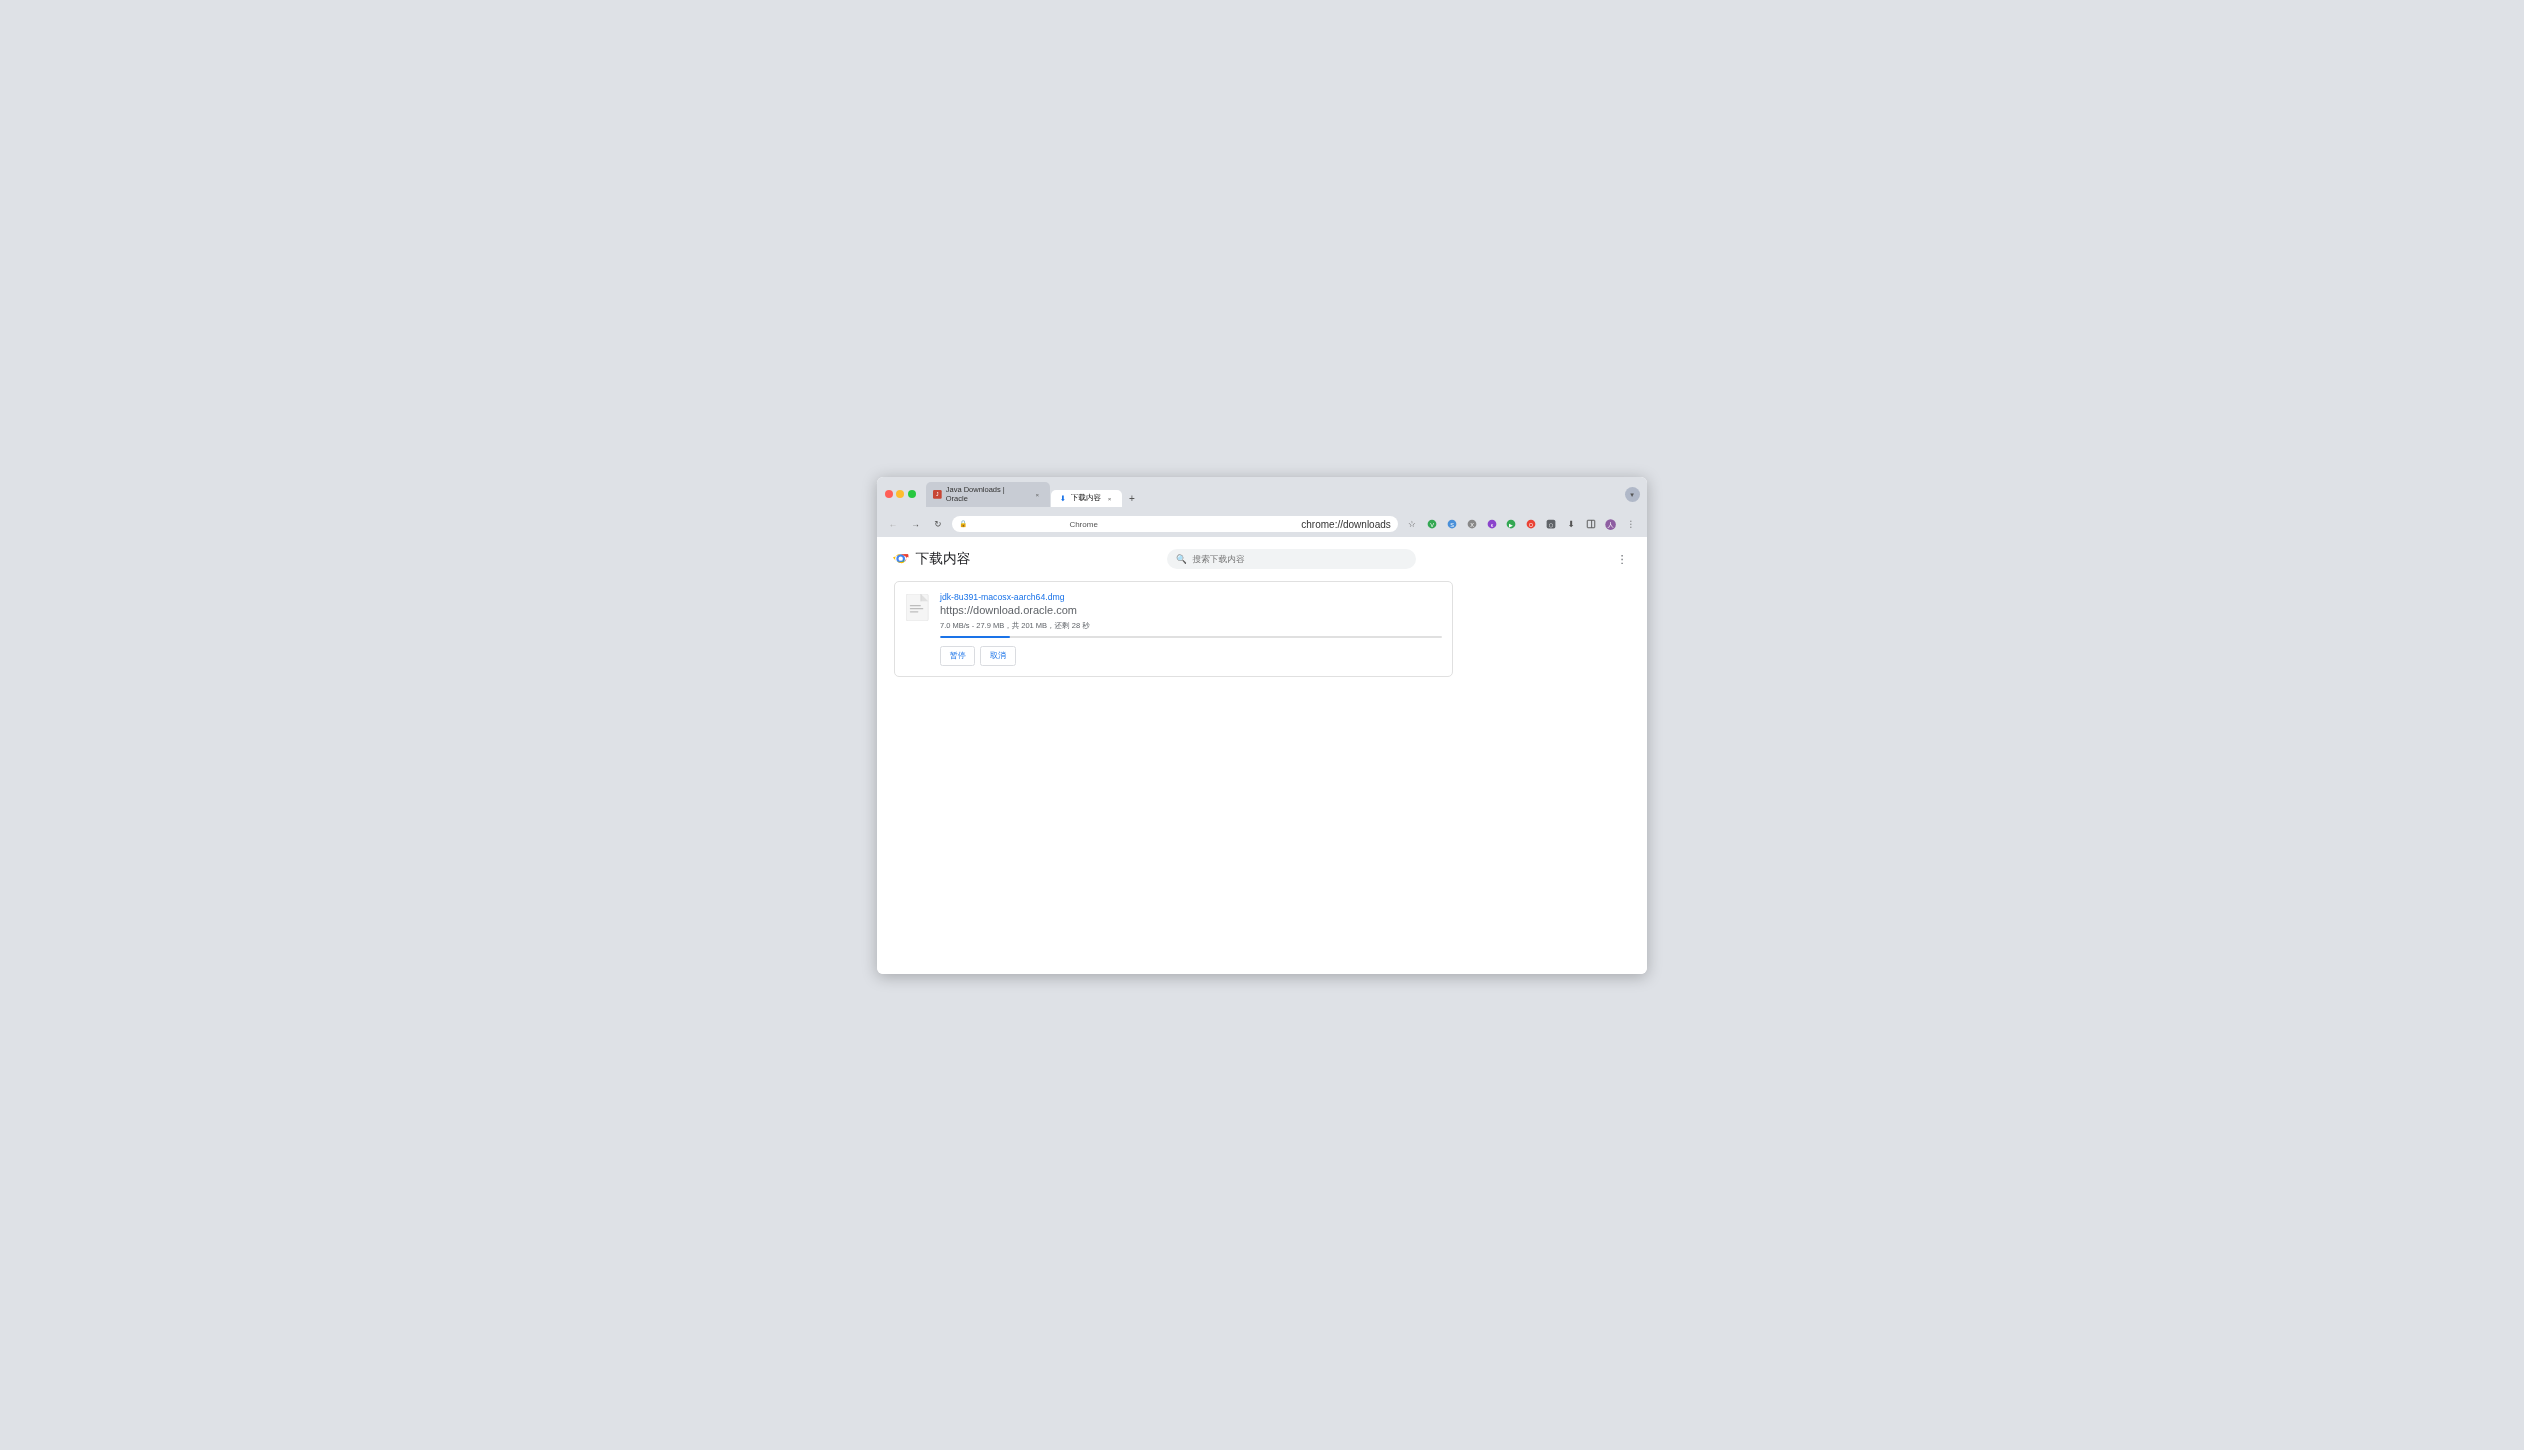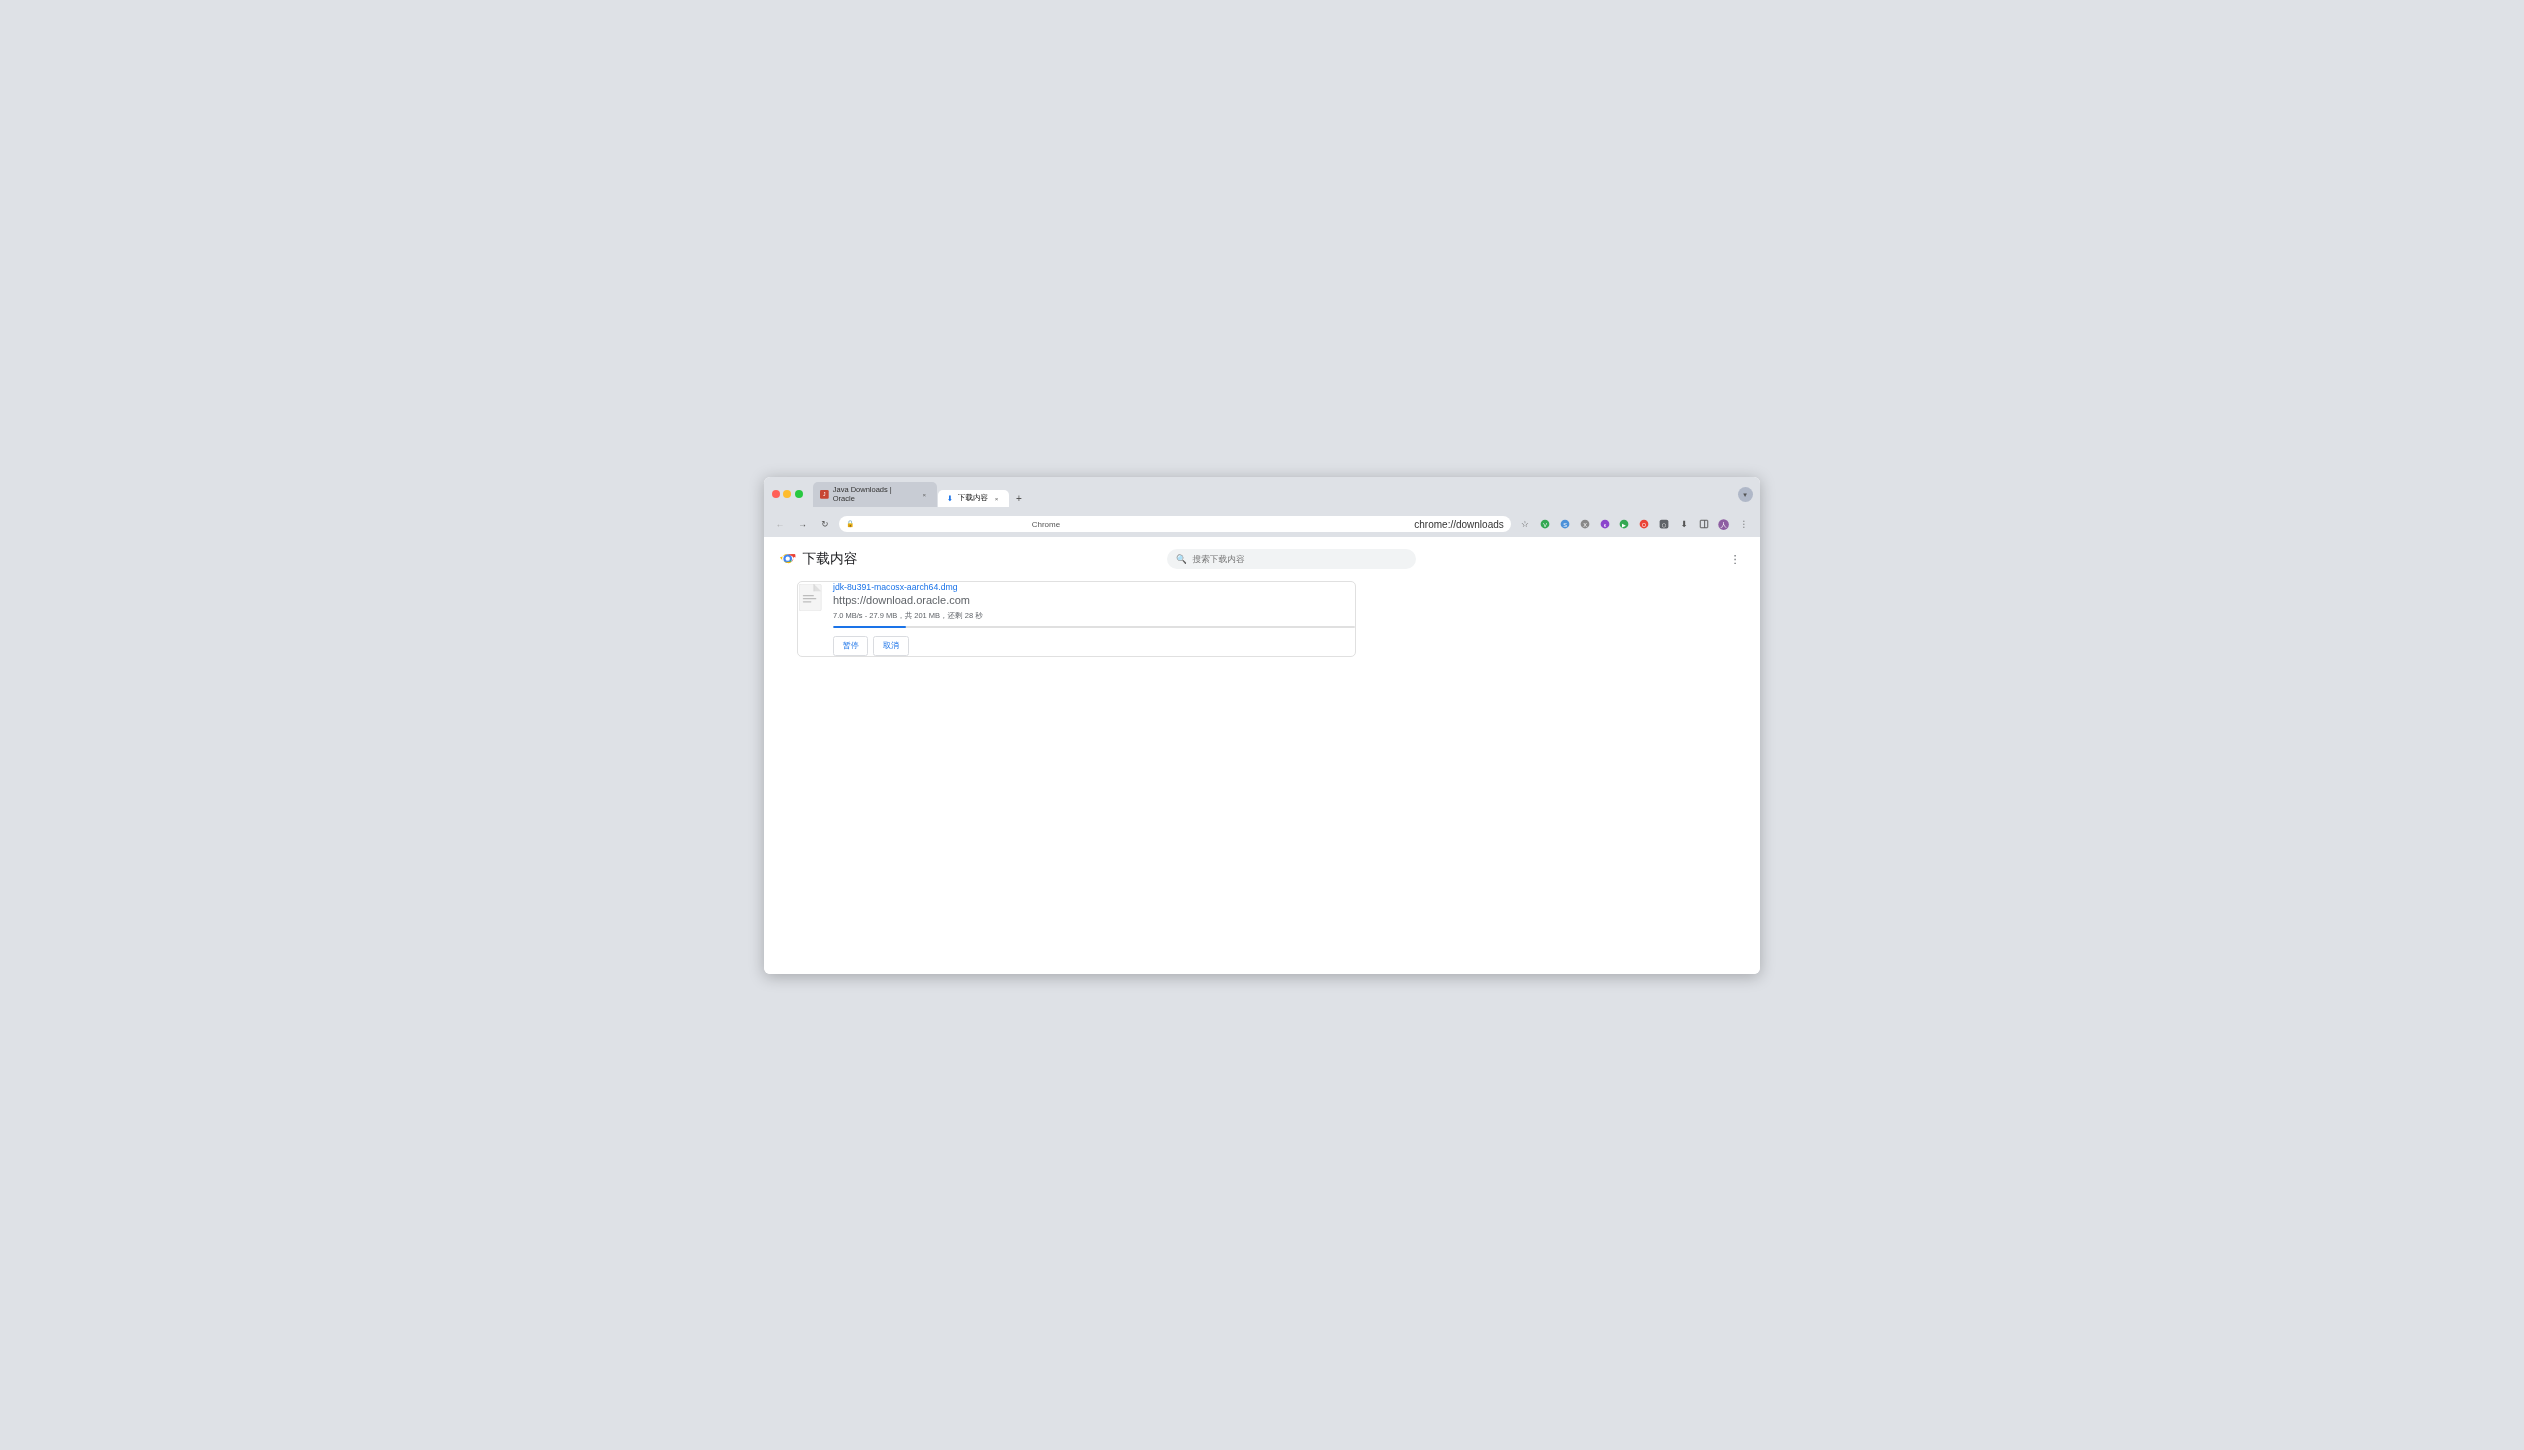--- a/index.html
+++ b/index.html
@@ -5,21 +5,21 @@
     * { margin: 0; padding: 0; box-sizing: border-box; }
     body {
       background: #dee1e6;
       display: flex;
       justify-content: center;
       align-items: center;
       min-height: 100vh;
       font-family: -apple-system, BlinkMacSystemFont, 'Segoe UI', sans-serif;
     }
     .browser-window {
-      width: 996px;
+      width: 770px;
       height: 497px;
       background: #fff;
       border-radius: 6.2px;
       box-shadow: 0 2.5px 15px rgba(0,0,0,0.25);
       overflow: hidden;
       display: flex;
       flex-direction: column;
     }
     
     .title-bar {
@@ -217,24 +217,24 @@
       color: #5f6368;
       font-size: 11.2px;
     }
     .section-title {
       font-size: 8px;
       color: #5f6368;
       font-weight: 500;
       padding: 0 15px 6.2px;
     }
     .download-item {
-      margin: 0 33px;
+      margin: 0 17px;
       border: 0.6px solid #e0e0e0;
       border-radius: 5px;
-      padding: 0;
+      padding: 10px;
       display: flex;
       align-items: flex-start;
       gap: 10px;
       max-width: 559px;
     }
     .file-icon {
       width: 25px;
       height: 30px;
       display: flex;
       align-items: center;

